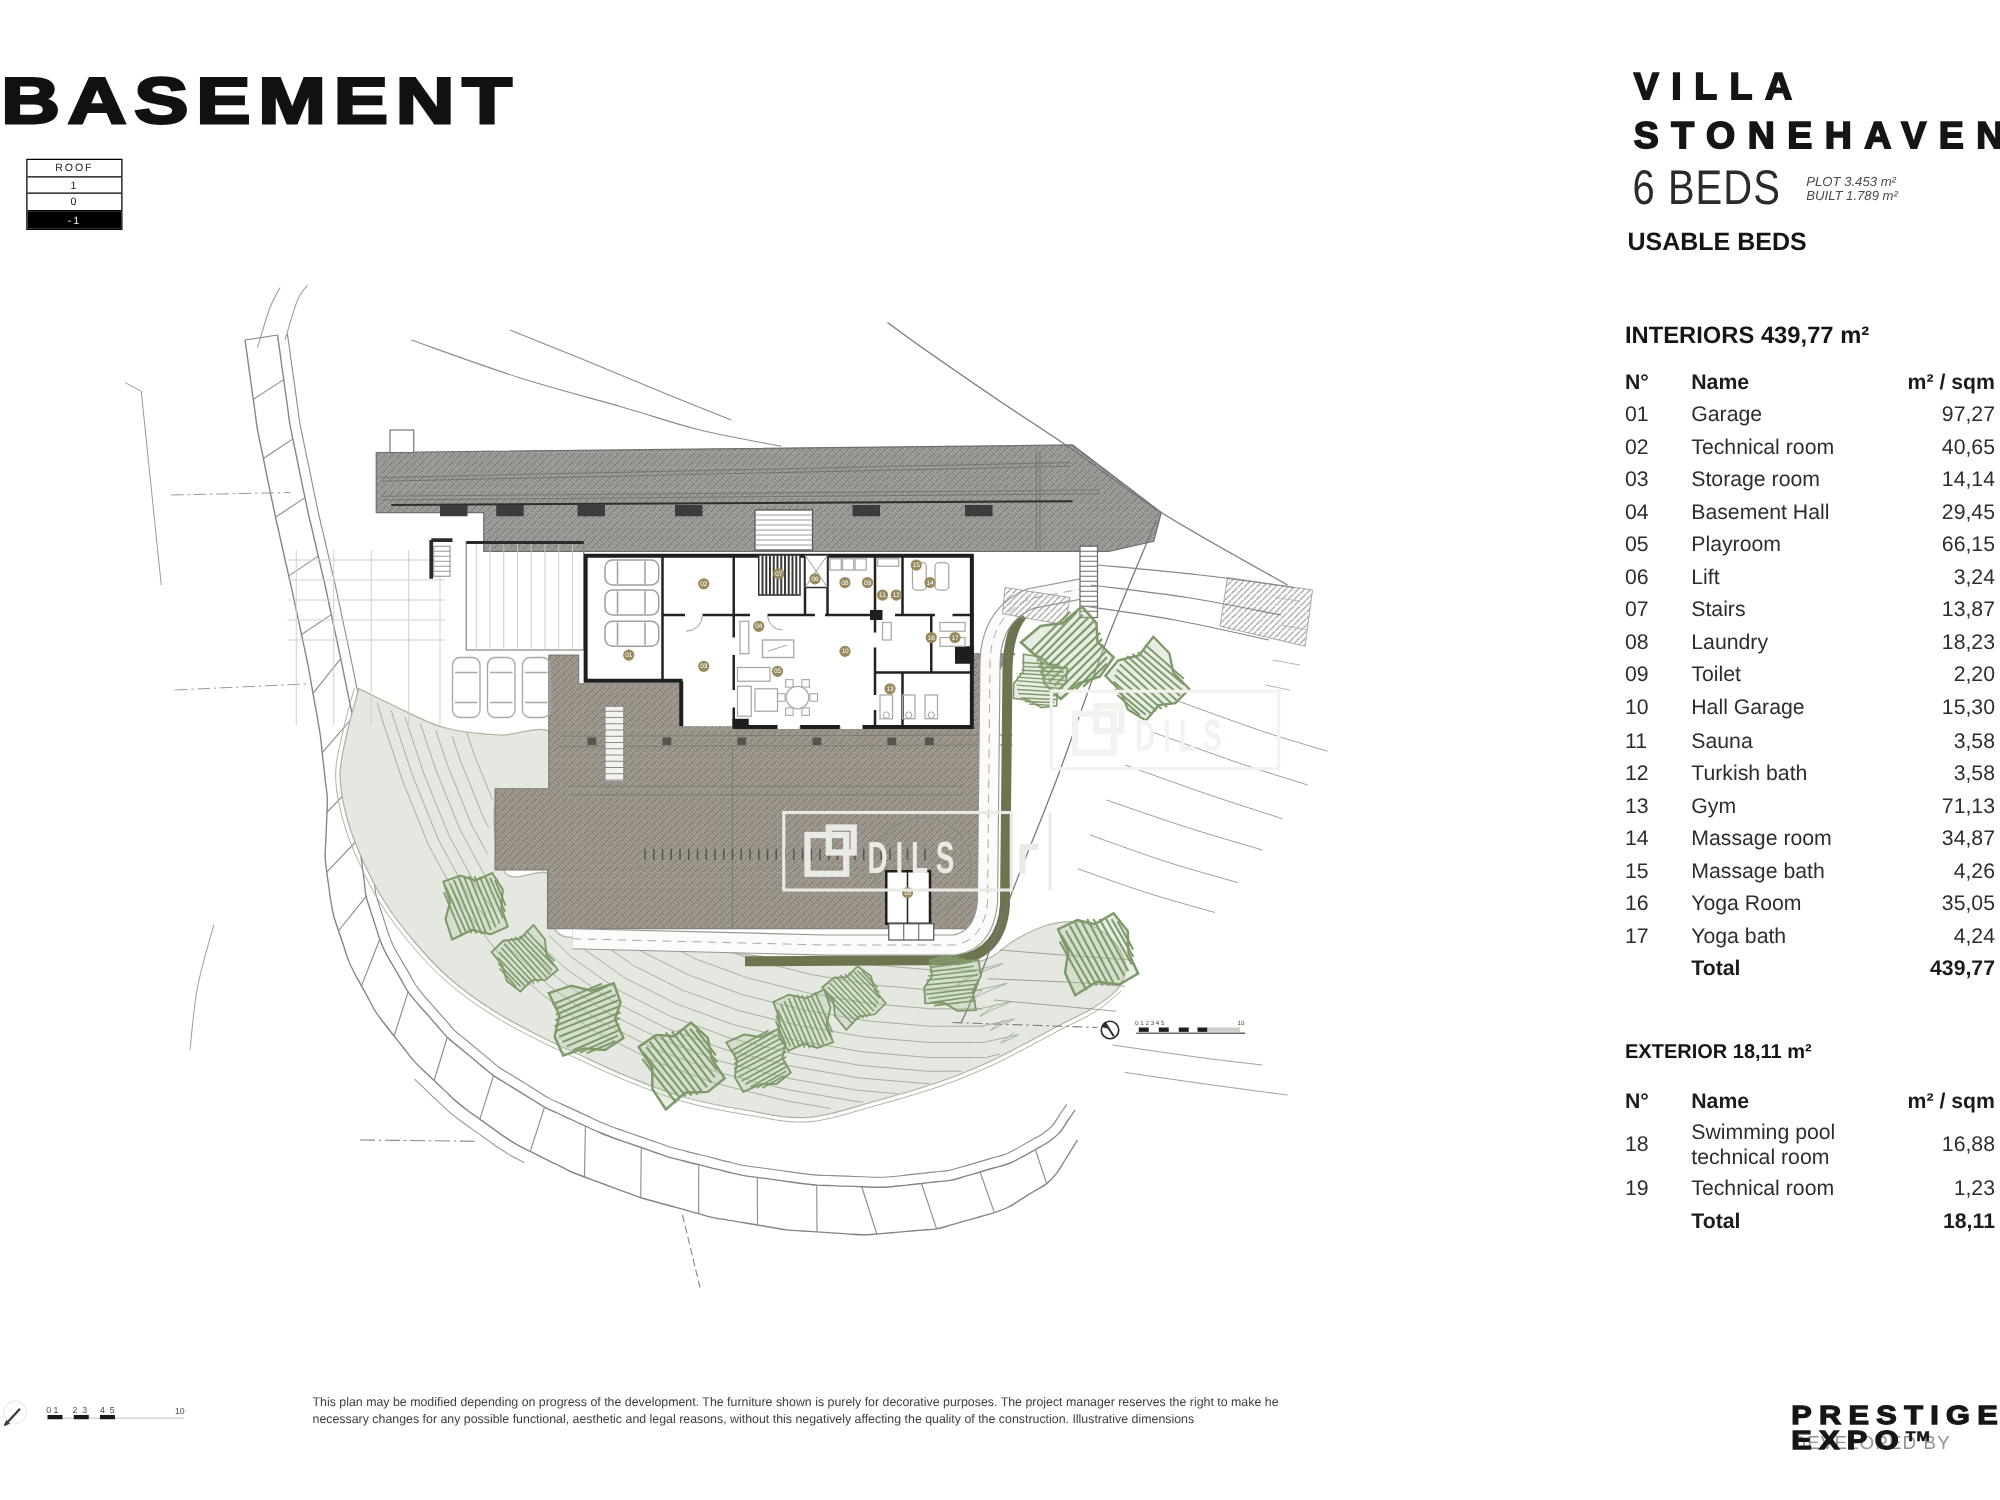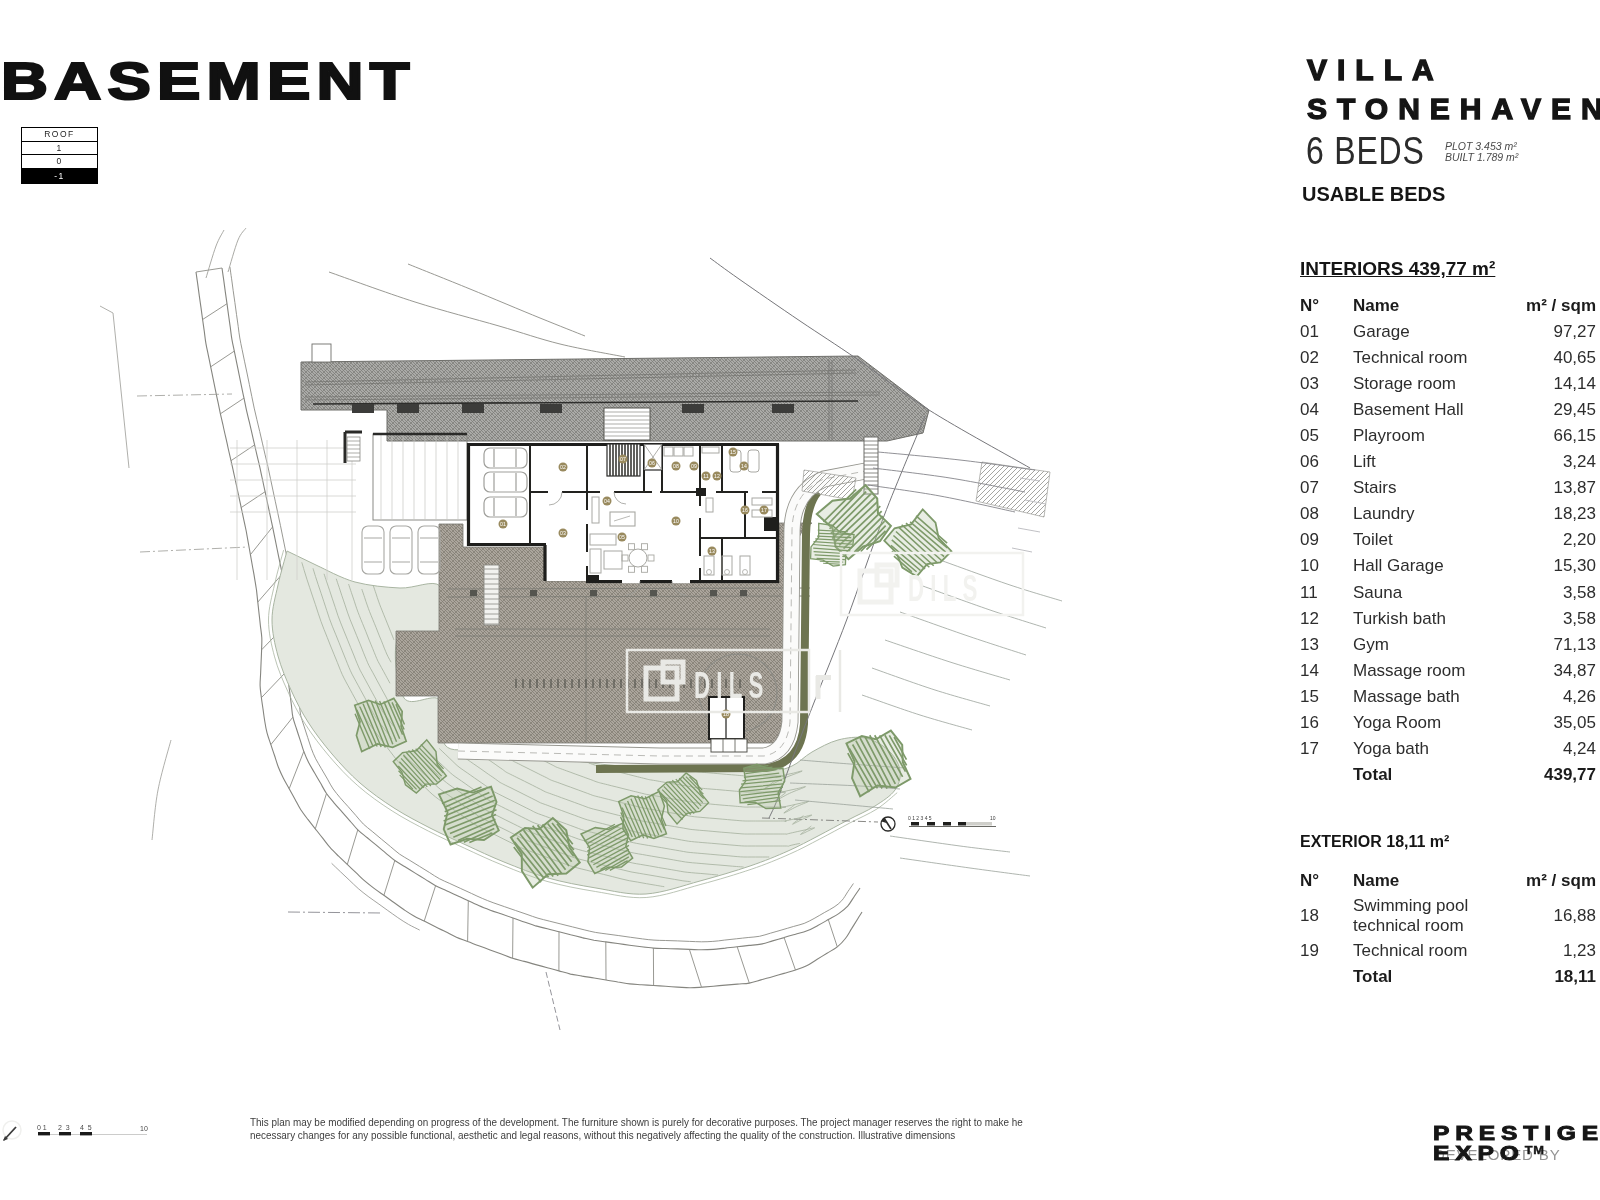--- a/index.html
+++ b/index.html
@@ -377,21 +377,21 @@
 </div>
 
 <div class="abs" style="left:1307px;top:50px;font-size:30px;font-weight:bold;letter-spacing:10px;line-height:39px;color:#151515;-webkit-text-stroke:1.4px #151515;white-space:nowrap;">VILLA<br>STONEHAVEN</div>
 
 <div class="abs" style="left:1306px;top:129px;font-size:39px;color:#2b2b2b;letter-spacing:1px;transform:scaleX(0.82);transform-origin:left;">6 BEDS</div>
 
 <div class="abs" style="left:1445px;top:141px;font-size:10.5px;line-height:11px;color:#4a4a4a;font-style:italic;">PLOT 3.453 m²<br>BUILT 1.789 m²</div>
 
 <div class="abs" style="left:1302px;top:183px;font-size:20px;font-weight:bold;letter-spacing:0px;color:#151515;">USABLE BEDS</div>
 
-<div class="abs" style="left:1300px;top:258px;font-size:19px;font-weight:bold;color:#151515;text-decoration:underline;">INTERIORS 439,77 m²</div>
+<div class="abs" style="left:1300px;top:258px;font-size:19px;font-weight:bold;color:#151515;">INTERIORS 439,77 m²</div>
 
 <div class="abs" style="left:1300px;top:293px;width:296px;">
 <div class="trow thead">
       <span class="c1">N°</span>
       <span class="c2">Name</span>
       <span class="c3">m² / sqm</span>
     </div>
 <div class="trow">
       <span class="c1">01</span>
       <span class="c2">Garage</span>

